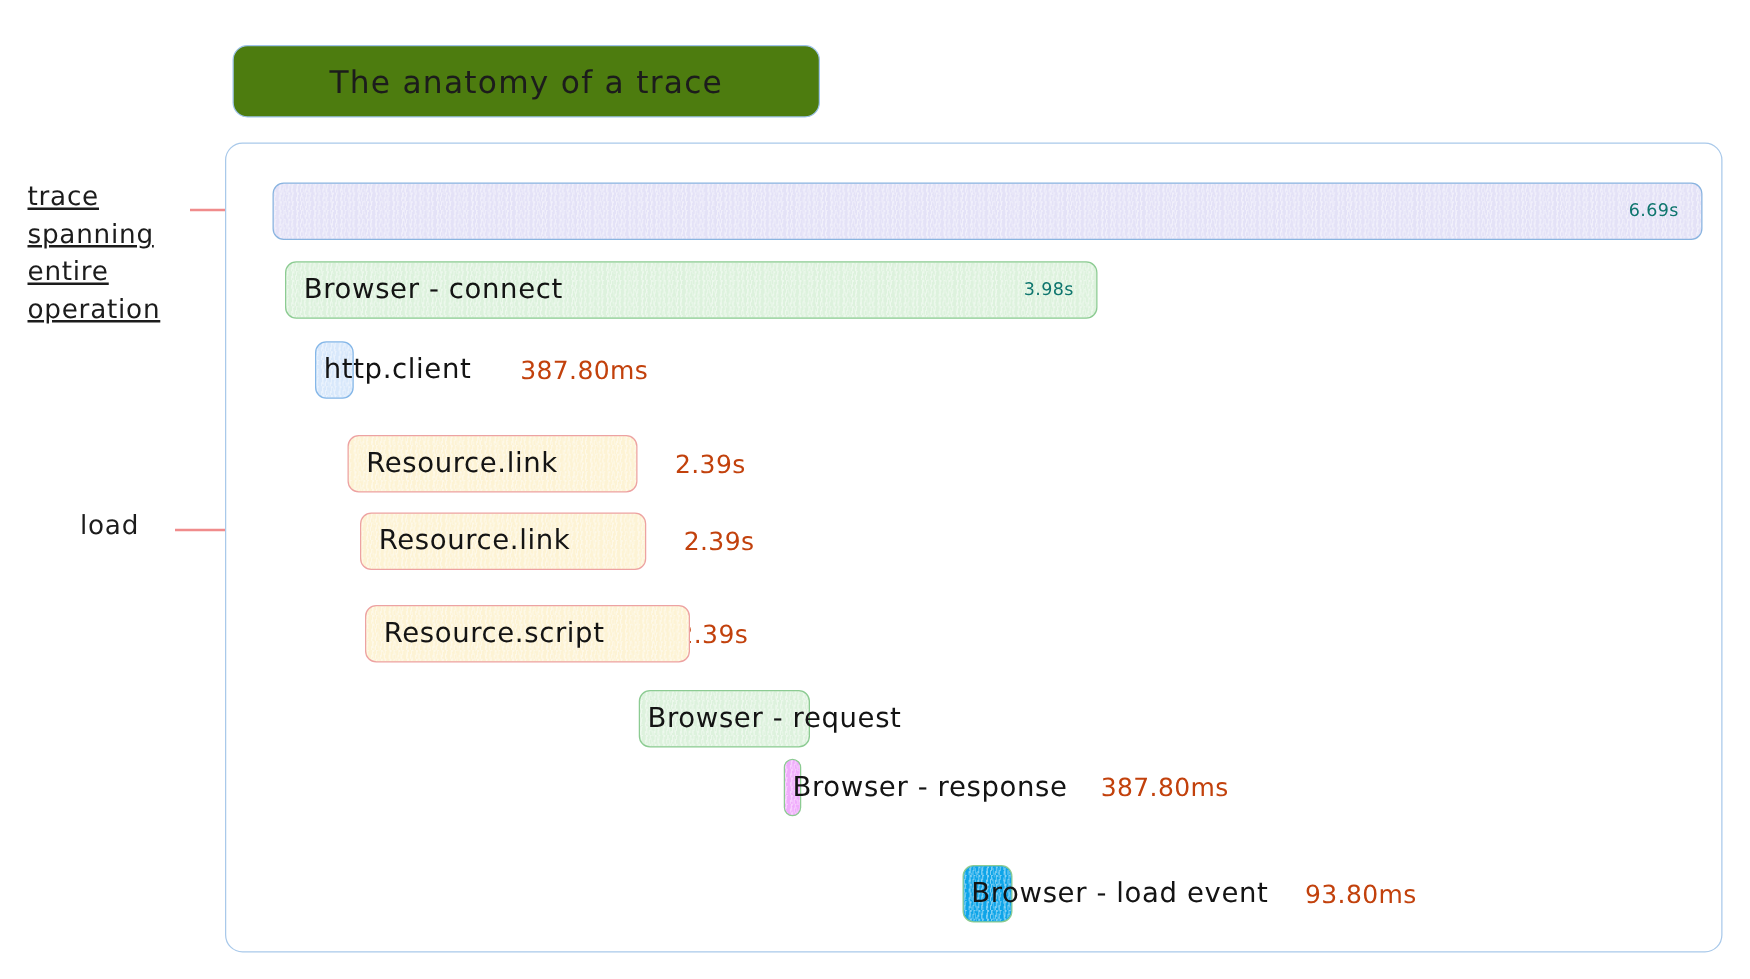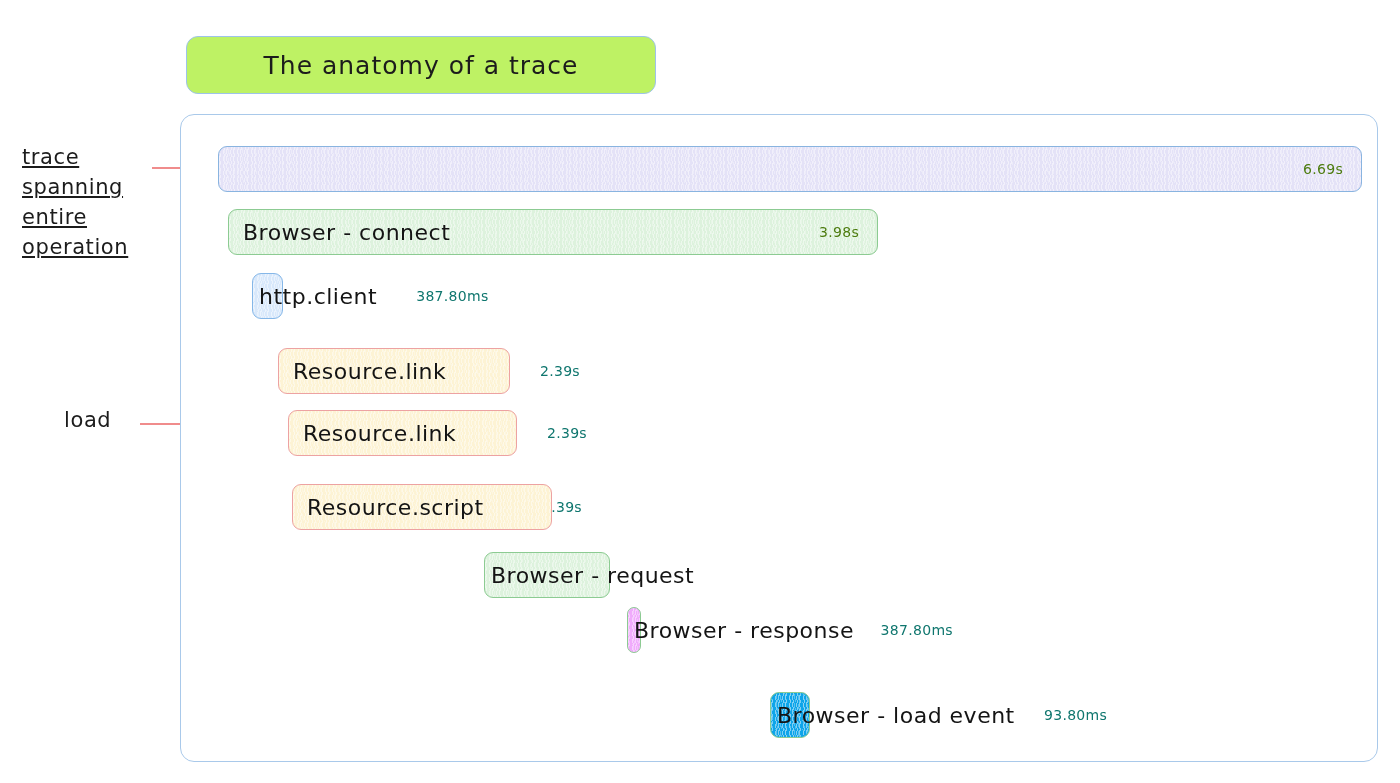--- a/index.html
+++ b/index.html
@@ -41,21 +41,21 @@
     left: 186px;
     top: 36px;
     width: 470px;
     height: 58px;
     border: 1.6px solid #9ec3ea;
     border-radius: 12px;
     box-sizing: border-box;
     display: flex;
     align-items: center;
     justify-content: center;
-    background: #bef264;
+    background: #4d7c0f;
   }
   #title-box .t {
     font-size: 25px;
     color: #1c1c1c;
     letter-spacing: 1px;
   }
 
   
   #trace-container {
     position: absolute;
@@ -119,31 +119,31 @@
     white-space: nowrap;
     letter-spacing: .5px;
     z-index: 3;
   }
   .bar .dur-in {
     position: absolute;
     right: 18px;
     top: 50%;
     transform: translateY(-50%);
     font-size: 14px;
-    color: #4d7c0f;
+    color: #0f766e;
     letter-spacing: .3px;
     z-index: 3;
     white-space: nowrap;
   }
   .dur-out {
     position: absolute;
     top: 50%;
     transform: translateY(-50%);
-    font-size: 14px;
-    color: #0f766e;
+    font-size: 20px;
+    color: #c2410c;
     letter-spacing: .3px;
     white-space: nowrap;
     text-align: center;
   }
 
   
   .bar.narrow .lbl { left: 6px; }
 </style>
 </head>
 <body>
@@ -214,21 +214,21 @@
     <div class="row" style="left: 0px; top: 484px; width: 1400px;">
       <span class="hand dur-out" style="left: 542px; top: 23px;">2.39s</span>
       <div class="bar" style="left: 292px; width: 260px; background: rgb(253, 243, 212); border: 1.5px solid rgb(237, 162, 162);">
         <div class="fillwrap">
           <div class="tex"></div>
         </div>
         <span class="hand lbl">Resource.script</span>
       </div>
     </div>
     <div class="row" style="left: 0px; top: 552px; width: 1400px;">
-      <div class="bar narrow" style="left: 484px; width: 126px; background: rgb(221, 242, 221); border: 1.5px solid rgb(140, 203, 146);">
+      <div class="bar narrow" style="left: 511px; width: 137px; background: rgb(221, 242, 221); border: 1.5px solid rgb(140, 203, 146);">
         <div class="fillwrap">
           <div class="tex"></div>
         </div>
         <span class="hand lbl">Browser - request</span>
       </div>
     </div>
     <div class="row" style="left: 0px; top: 607px; width: 1400px;">
       <span class="hand dur-out" style="left: 880.6px; top: 23px;">387.80ms</span>
       <div class="bar narrow" style="left: 627px; width: 14px; background: #f0abfc; border: 1.5px solid rgb(140, 203, 146);">
         <div class="fillwrap">

